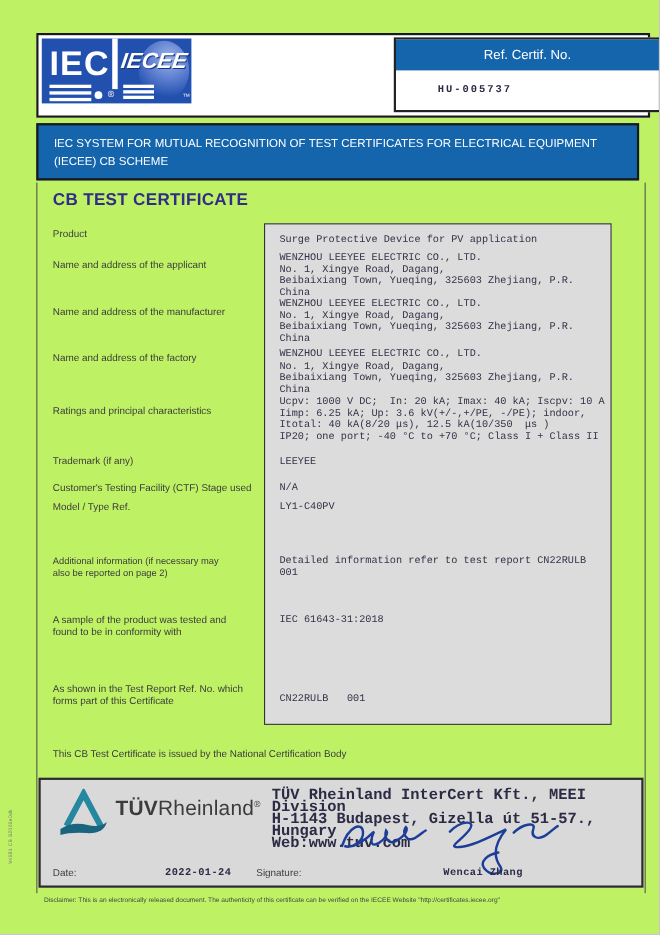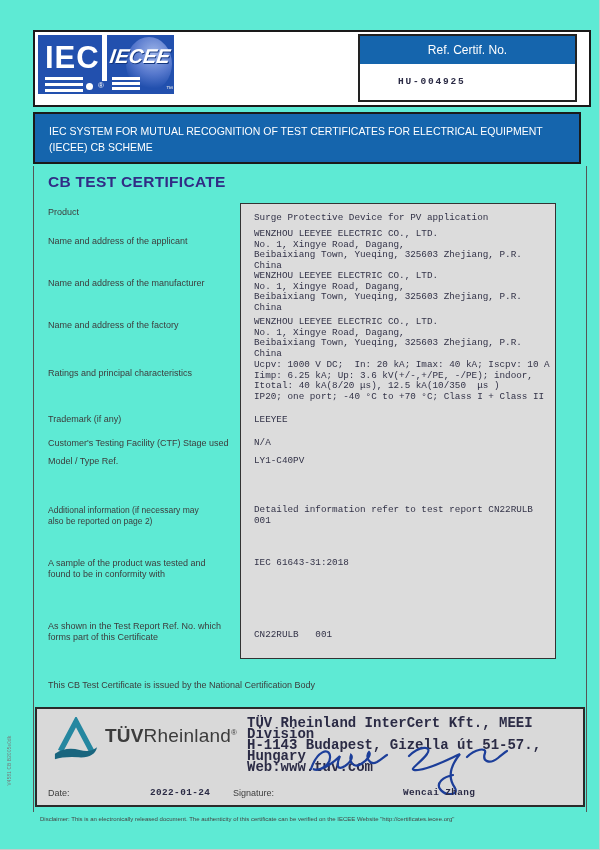--- a/index.html
+++ b/index.html
@@ -1,32 +1,32 @@
 <!DOCTYPE html>
 <html><head>
 <meta charset="utf-8">
 <style>
   html,body{margin:0;padding:0;background:#fff;}
-  .page{position:relative;width:600px;height:850px;background:#5eead4;overflow:hidden;
+  .page{position:relative;width:600px;height:850px;background:#bef264;overflow:hidden;
         font-family:"Liberation Sans",sans-serif;border-right:1px solid #c8c8c8;border-bottom:1px solid #c8c8c8;box-sizing:border-box;}
 
   
   .header-box{position:absolute;left:33px;top:30px;width:554px;height:73px;border:2px solid #1a1a1a;background:#fff;}
   .logo-strip{position:absolute;left:3px;top:3px;width:136px;height:59px;background:#2250ae;}
   .iec-text{position:absolute;left:7px;top:5px;color:#fff;font-weight:bold;font-size:31px;letter-spacing:1px;font-family:"Liberation Sans",sans-serif;}
   .iec-bars span{position:absolute;left:7px;height:3px;background:#fff;width:38px;}
   .iec-dot{position:absolute;left:48px;top:48px;width:7px;height:7px;border-radius:50%;background:#fff;}
   .logo-stripe{position:absolute;left:64px;top:0;width:5px;height:46px;background:#fff;}
   .iecee-globe{position:absolute;left:88px;top:2px;width:46px;height:54px;border-radius:50%;
       background:radial-gradient(circle at 60% 30%, #9db4e8 0%, #5577cc 45%, rgba(34,80,174,0) 75%);}
   .iecee-text{position:absolute;left:72px;top:10px;color:#fff;font-weight:bold;font-style:italic;font-size:20px;letter-spacing:0px;transform:skewX(-8deg);text-shadow:1px 1px 0 #12357e;}
   .iecee-bars span{position:absolute;height:3px;background:#fff;left:74px;width:28px;}
   .reg-mark{position:absolute;left:60px;top:46px;color:#fff;font-size:8px;}
   .tm-mark{position:absolute;left:128px;top:50px;color:#e8e8e8;font-size:7px;}
-  .ref-box{position:absolute;left:323px;top:2px;width:215px;height:64px;border:2px solid #222;background:#fff;}
+  .ref-box{position:absolute;left:323px;top:2px;width:215px;height:64px;border:2px solid #222;background:#fff;padding-left:24px;}
   .ref-bar{position:absolute;left:0;top:0;right:0;height:28px;background:#1565ad;color:#fff;font-size:12px;text-align:center;line-height:28px;}
   .ref-num{position:absolute;left:38px;top:40px;font-family:"Liberation Mono","DejaVu Sans Mono",monospace;font-size:9.5px;letter-spacing:1.8px;color:#2b2b45;font-weight:bold;}
 
   
   .banner{position:absolute;left:33px;top:112px;width:548px;height:52px;background:#1565ad;border:2px solid #1a1a1a;box-sizing:border-box;
           color:#fff;font-size:10.5px;line-height:16px;padding:9px 10px 0 14px;white-space:pre-line;}
 
   
   .main-frame{position:absolute;left:33px;top:166px;width:554px;height:646px;border-left:1.5px solid #555;border-right:1.5px solid #555;box-sizing:border-box;}
   .cb-title{position:absolute;left:48px;top:173px;font-size:15.5px;font-weight:bold;color:#312c85;letter-spacing:.3px;}
@@ -69,21 +69,21 @@
       <span class="iecee-globe"></span>
       <span class="iecee-text">IECEE</span>
       <span class="iecee-bars">
         <span style="top:42px"></span><span style="top:47px"></span><span style="top:52px"></span>
       </span>
       <span class="reg-mark">®</span>
       <span class="tm-mark">™</span>
     </div>
     <div class="ref-box">
       <div class="ref-bar">Ref. Certif. No.</div>
-      <div class="ref-num">HU-004925</div>
+      <div class="ref-num">HU-005737</div>
     </div>
   </div>
 
   <div class="banner">IEC SYSTEM FOR MUTUAL RECOGNITION OF TEST CERTIFICATES FOR ELECTRICAL EQUIPMENT
 (IECEE) CB SCHEME</div>
 
   <div class="main-frame"></div>
   <div class="cb-title">CB TEST CERTIFICATE</div>
 
   <div class="label" style="top:236px">Name and address of the applicant</div>

